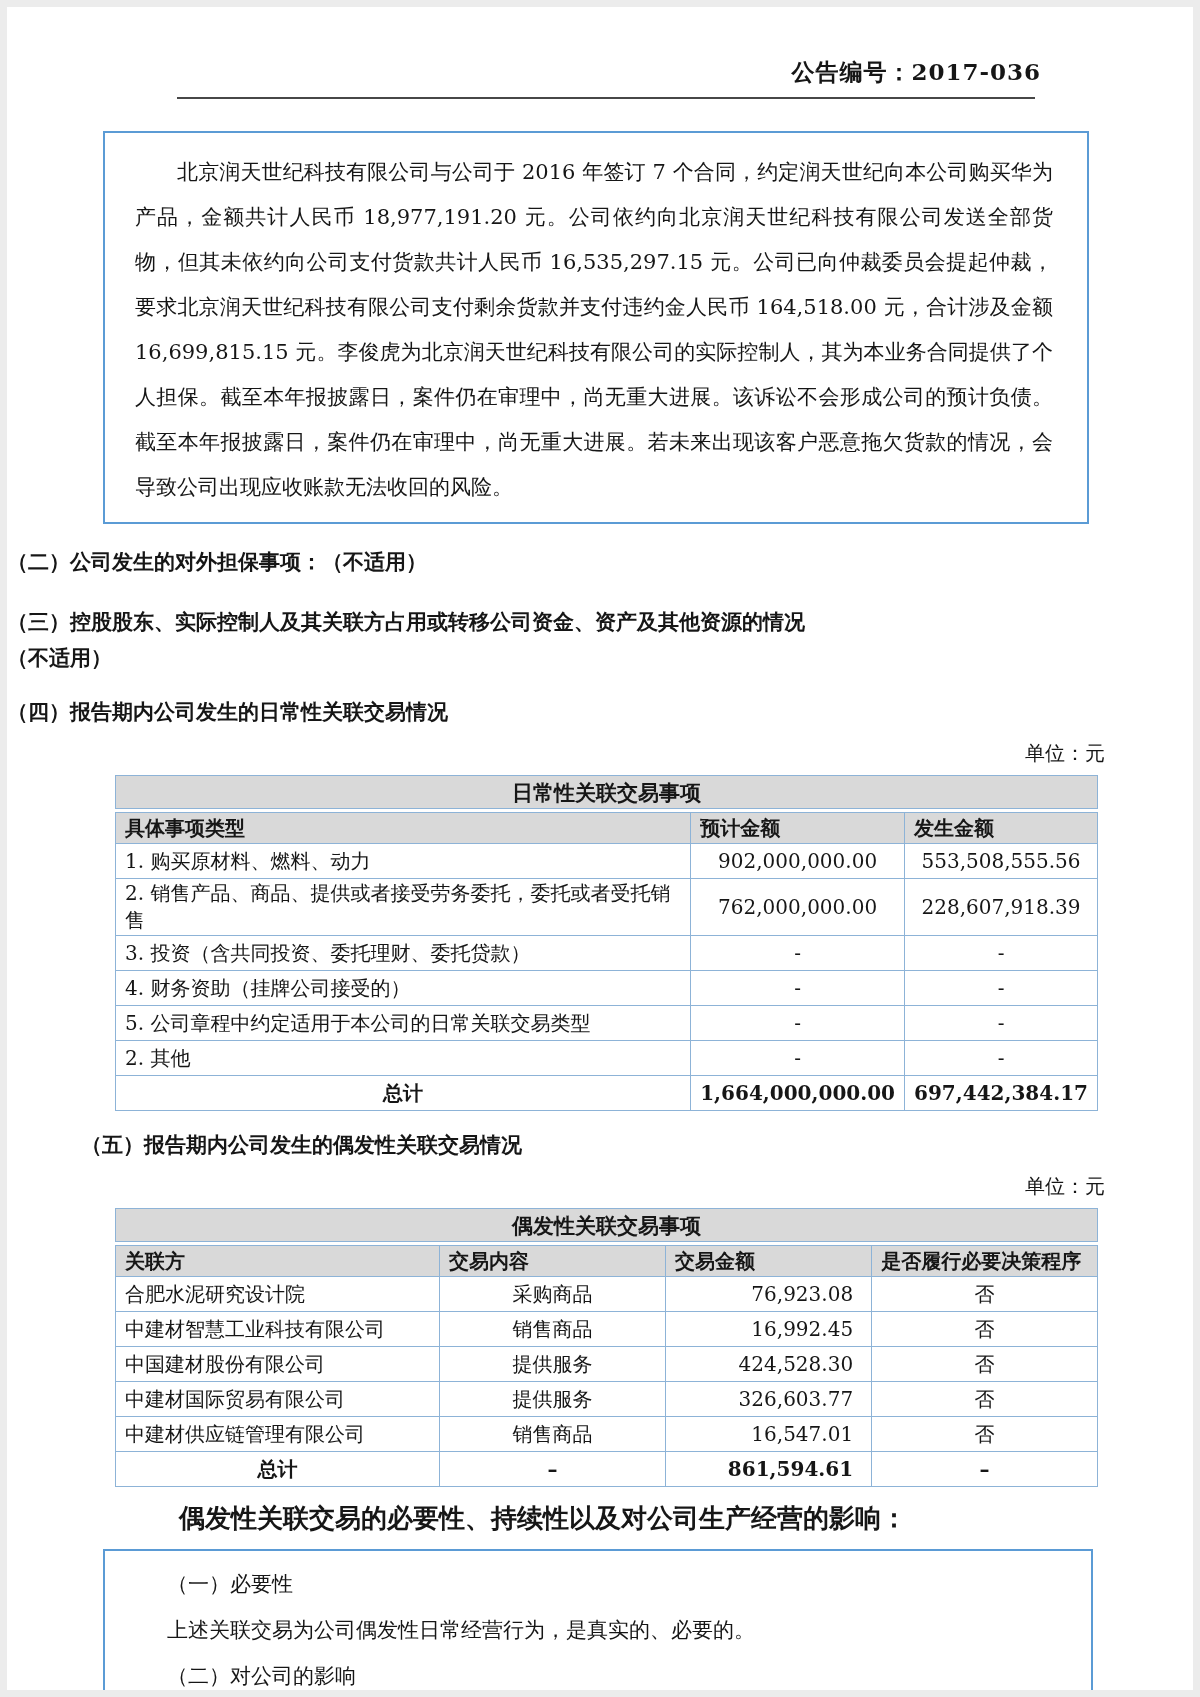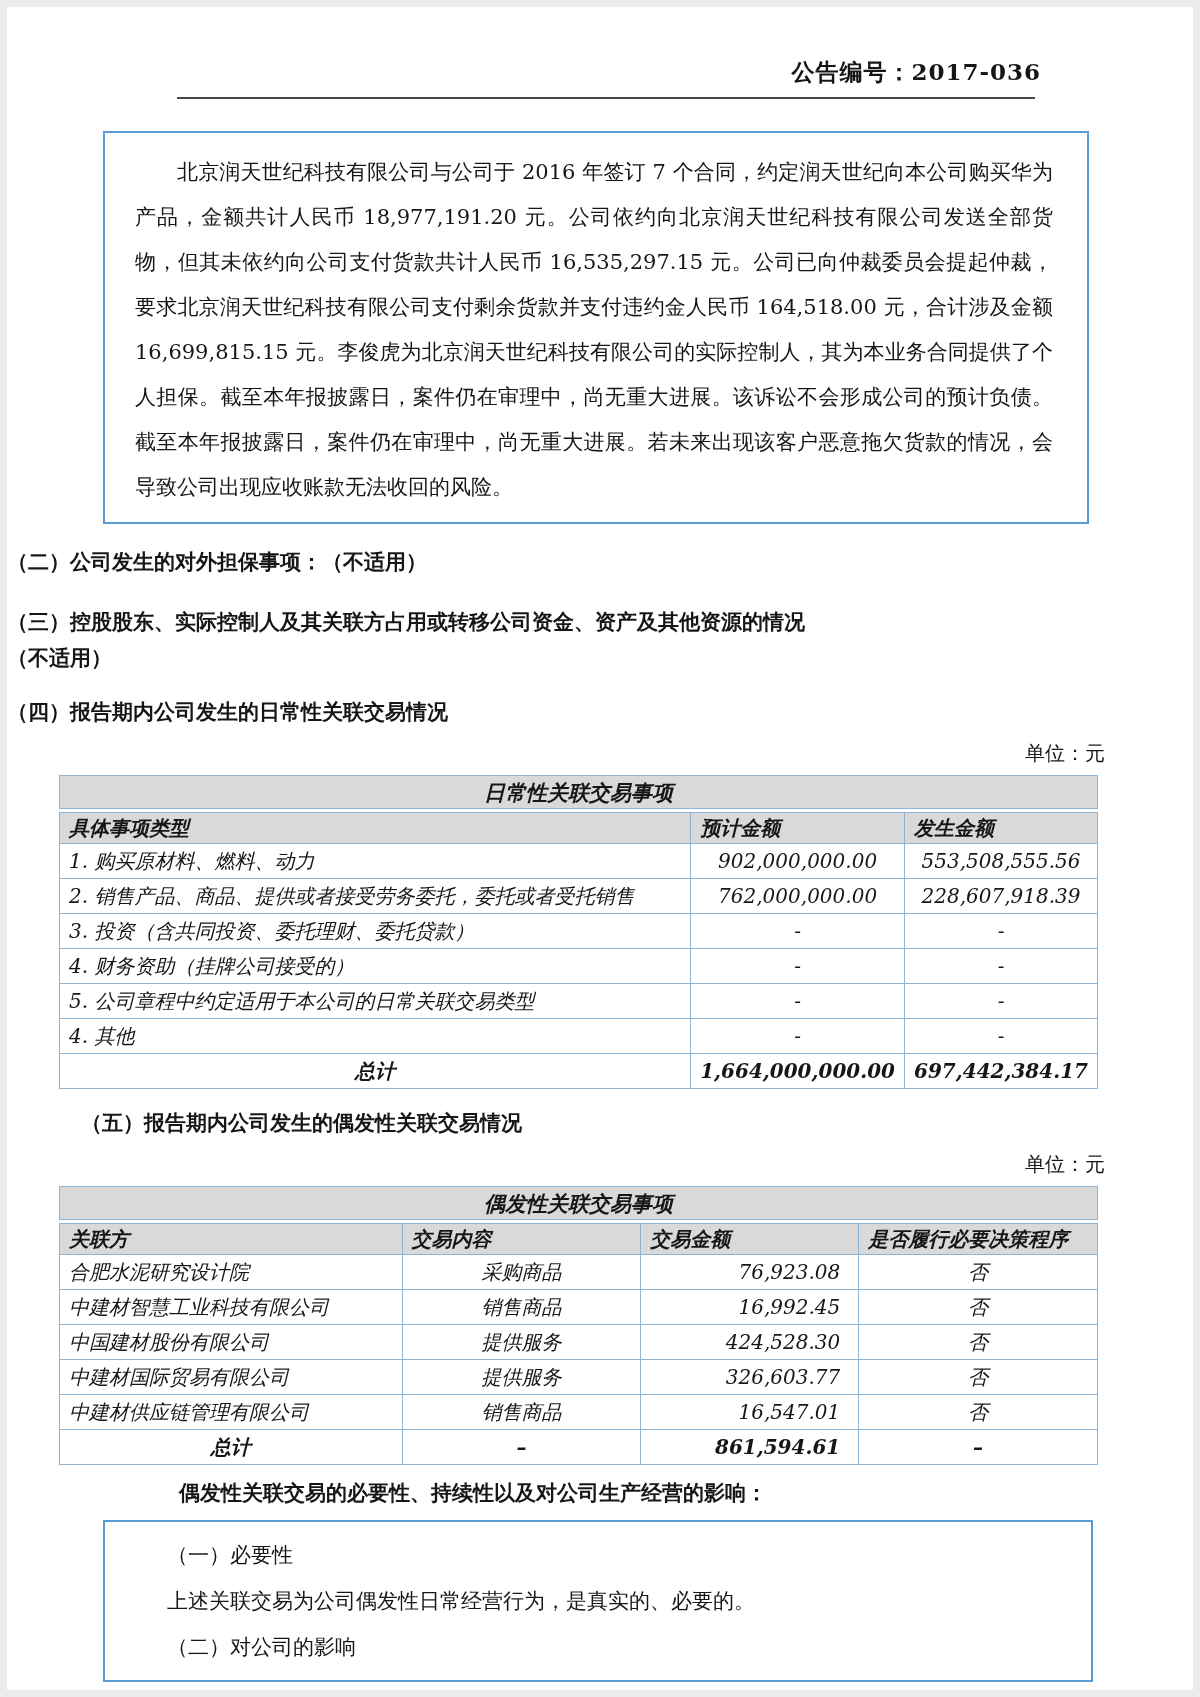--- a/index.html
+++ b/index.html
@@ -49,21 +49,21 @@
   .h3line{margin-top:28px;line-height:36px;width:830px;}
   .h4line{margin-top:22px;}
   .h5line{padding-left:74px;font-size:21px;font-weight:bold;margin-top:20px;}
   .unit{
     text-align:right;
     padding-right:88px;
     font-size:20px;
     margin-top:14px;
   }
   
-  .tblwrap{margin:8px 95px 0 52px;font-style:italic;}
+  .tblwrap{margin:8px 95px 0 108px;}
   .tbl-title{
     box-sizing:border-box;
     border:1px solid var(--line);
     background:var(--headbg);
     height:34px;line-height:33px;
     text-align:center;
     font-size:21px;font-weight:bold;
     margin-bottom:3px;
   }
   table{width:100%;border-collapse:collapse;font-size:20px;}
@@ -76,21 +76,21 @@
   th{background:var(--headbg);font-weight:bold;text-align:left;height:31px;}
   td.l{text-align:left;}
   td.c{text-align:center;}
   td.r{text-align:center;}
   td.rn{text-align:right;padding-right:18px;}
   tr.total td{font-weight:bold;}
   
   .impact{
     margin-top:14px;
     padding-left:172px;
-    font-size:21px;
+    font-size:26px;
     font-weight:bold;
   }
   .box2{
     margin:13px 100px 0 96px;
     border:2px solid var(--boxborder);
     padding:10px 30px 10px 62px;
     font-size:21px;
     line-height:46px;
   }
   .box2 div{margin:0;}
@@ -153,21 +153,21 @@
           <td class="l">4. 财务资助（挂牌公司接受的）</td>
           <td class="r">-</td>
           <td class="r">-</td>
         </tr>
         <tr>
           <td class="l">5. 公司章程中约定适用于本公司的日常关联交易类型</td>
           <td class="r">-</td>
           <td class="r">-</td>
         </tr>
         <tr>
-          <td class="l">4. 其他</td>
+          <td class="l">2. 其他</td>
           <td class="r">-</td>
           <td class="r">-</td>
         </tr>
         <tr class="total">
           <td class="c">总计</td>
           <td class="r">1,664,000,000.00</td>
           <td class="r">697,442,384.17</td>
         </tr>
       </tbody>
     </table>

